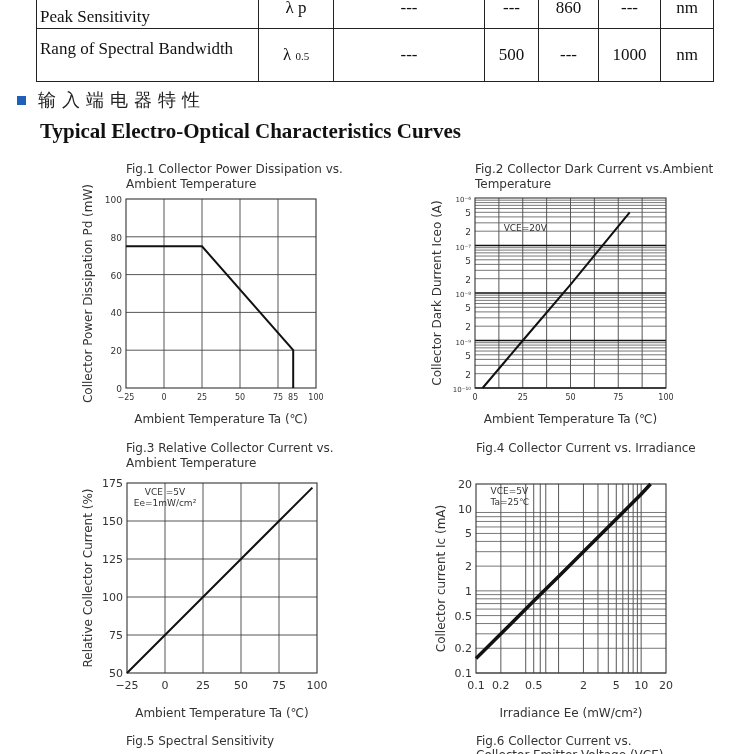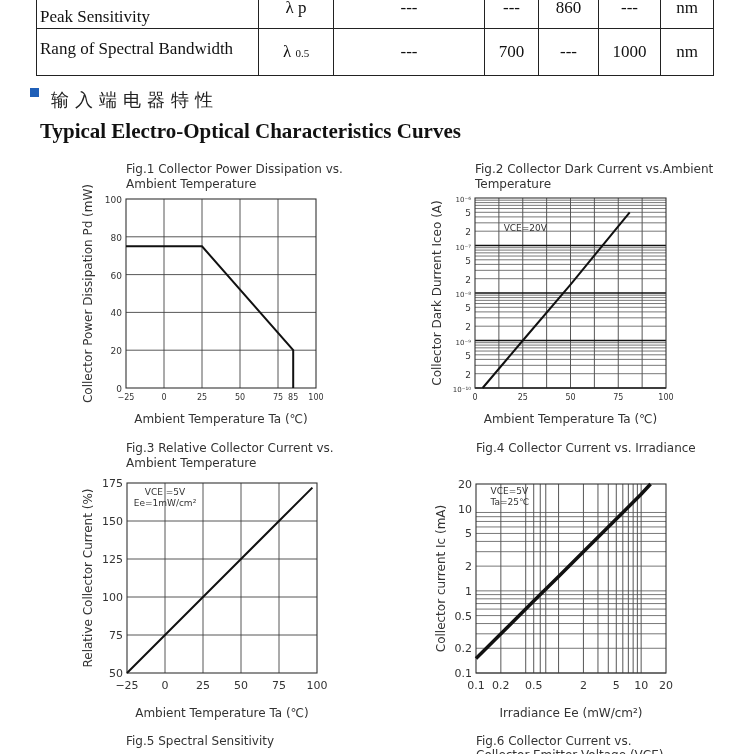--- a/index.html
+++ b/index.html
@@ -1,22 +1,22 @@
 <!DOCTYPE html>
 <html><head>
 <meta charset="utf-8">
 <style>
   html, body { margin: 0; padding: 0; background: #ffffff; }
   body { width: 750px; height: 754px; position: relative; overflow: hidden; font-family: "DejaVu Sans", sans-serif; color: #111; }
   .spec-table { position: absolute; left: 36px; top: -14px; border-collapse: collapse; font-family: "Liberation Serif", serif; font-size: 17px; color: #111; }
   .spec-table td { border: 1.5px solid #222; padding: 0; height: 40px; text-align: center; vertical-align: middle; }
   .spec-table td.param { text-align: left; padding-left: 3px; vertical-align: bottom; padding-bottom: 1px; }
-  .spec-table tr.r2 td.param { vertical-align: middle; padding-bottom: 6px; }
+  .spec-table tr.r2 td.param { vertical-align: middle; padding-bottom: 12px; }
   .sym-sub { font-size: 11px; }
-  .section-head { position: absolute; left: 30px; top: 88px; display: flex; }
+  .section-head { position: absolute; left: 17px; top: 88px; display: flex; align-items: center; }
   .bullet-square { width: 9px; height: 9px; background: #1f5fb8; margin-right: 12px; }
   .cn-title { font-family: "DejaVu Sans", sans-serif; font-size: 18px; letter-spacing: 6px; color: #222; }
   .en-title { position: absolute; left: 40px; top: 119px; font-family: "Liberation Serif", serif; font-weight: bold; font-size: 21px; color: #111; }
   svg.figs { position: absolute; left: 0; top: 0; }
   .ftxt { font-family: "DejaVu Sans", sans-serif; fill: #333; }
 </style>
 </head>
 <body>
 
 <table class="spec-table">
@@ -36,21 +36,21 @@
     <td>---</td>
     <td>---</td>
     <td>860</td>
     <td>---</td>
     <td>nm</td>
   </tr>
   <tr class="r2">
     <td class="param">Rang of Spectral Bandwidth</td>
     <td><span>λ</span> <span class="sym-sub">0.5</span></td>
     <td>---</td>
-    <td>700</td>
+    <td>500</td>
     <td>---</td>
     <td>1000</td>
     <td>nm</td>
   </tr>
 </tbody>
   </table>
 
 <div class="section-head">
   <div class="bullet-square"></div>
   <div class="cn-title">输入端电器特性</div>

